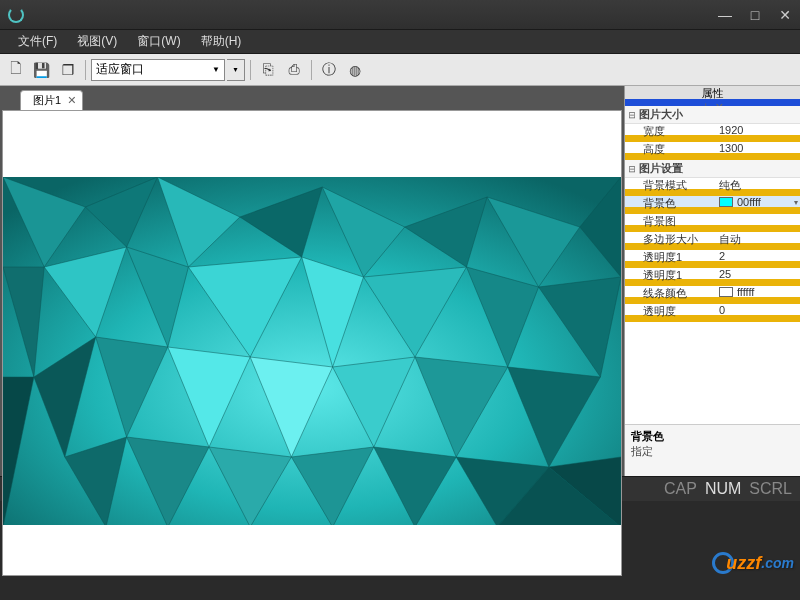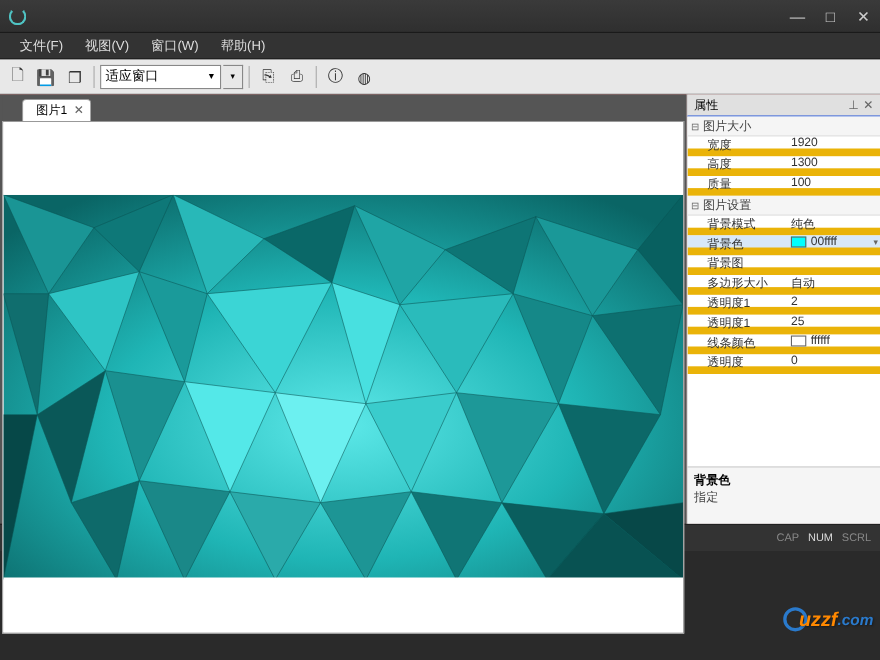--- a/index.html
+++ b/index.html
@@ -7,50 +7,50 @@
 .titlebar { height: 30px; background: linear-gradient(#3a3a3a, #2f2f2f); display: flex; align-items: center; color: #fff; font-size: 12px; position: relative; border-bottom: 1px solid #1a1a1a; }
 .titlebar-icon { width: 16px; height: 16px; margin: 0 8px; border-radius: 50%; border: 2px solid #4fc3c3; border-top-color: transparent; display: inline-block; }
 .titlebar-title { position: absolute; left: 50%; transform: translateX(-50%); color: #5cb8e8; }
 .titlebar-buttons { position: absolute; right: 0; display: flex; }
 .titlebar-btn { width: 30px; height: 28px; display: flex; align-items: center; justify-content: center; color: #ccc; font-size: 14px; cursor: pointer; }
 .menubar { height: 24px; background: #333; display: flex; align-items: center; color: #ddd; font-size: 12px; padding-left: 8px; border-bottom: 1px solid #1a1a1a; }
 .menu-item { padding: 0 10px; height: 100%; display: flex; align-items: center; cursor: pointer; }
 .toolbar { height: 32px; background: #e8e8e8; display: flex; align-items: center; padding: 0 4px; border-bottom: 1px solid #aaa; gap: 2px; }
 .tool-btn { width: 24px; height: 24px; display: flex; align-items: center; justify-content: center; cursor: pointer; color: #333; font-size: 14px; }
 .tool-sep { width: 1px; height: 20px; background: #aaa; margin: 0 3px; }
-.zoom-select { height: 22px; width: 110px; font-size: 12px; background: #fff; border: 1px solid #888; padding: 0 4px; display: flex; align-items: center; justify-content: space-between; }
+.zoom-select { height: 22px; width: 134px; font-size: 12px; background: #fff; border: 1px solid #888; padding: 0 4px; display: flex; align-items: center; justify-content: space-between; }
 .zoom-dd { width: 18px; height: 22px; border: 1px solid #888; border-left: none; display: flex; align-items: center; justify-content: center; font-size: 8px; }
 .main-area { height: 390px; display: flex; background: #7f1d1d; }
 .doc-area { flex: 1; background: #555; position: relative; padding: 2px; }
 .tab-strip { height: 22px; display: flex; align-items: flex-end; background: #555; }
 .doc-tab { height: 20px; background: #fff; border: 1px solid #999; border-bottom: none; border-radius: 4px 4px 0 0; padding: 0 6px 0 12px; display: flex; align-items: center; font-size: 11px; gap: 6px; }
 .doc-tab-close { font-size: 11px; color: #666; cursor: pointer; }
 .canvas-wrap { background: #fff; height: 466px; border: 1px solid #999; overflow: hidden; position: relative; }
 .canvas-pad-top { height: 66px; background: #fff; }
 .canvas-pad-bot { height: 50px; background: #fff; position: absolute; bottom: 0; width: 100%; }
 .canvas-img { width: 100%; height: 350px; position: relative; overflow: hidden; }
 .canvas-img svg { width: 100%; height: 100%; display: block; }
 .props-panel { width: 176px; background: #f0f0f0; border-left: 1px solid #999; display: flex; flex-direction: column; font-size: 11px; }
-.props-header { height: 20px; background: #e0e0e0; border-bottom: 1px solid #1d4ed8; display: flex; align-items: center; padding: 0 6px; justify-content: space-between; }
+.props-header { height: 20px; background: #e0e0e0; border-bottom: 7px solid #1d4ed8; display: flex; align-items: center; padding: 0 16px; justify-content: space-between; flex-direction: column; }
 .props-header-actions { display: flex; gap: 4px; color: #666; }
 .props-grid { flex: 1; background: #fff; overflow: auto; }
 .prop-group { height: 18px; background: #f5f5f5; display: flex; align-items: center; border-bottom: 1px solid #e0e0e0; }
 .prop-expand { width: 14px; text-align: center; color: #666; font-size: 9px; }
-.prop-group-label { font-weight: normal; color: #444; }
+.prop-group-label { font-weight: bold; color: #444; }
 .prop-row { height: 18px; display: flex; align-items: flex-start; border-bottom: 7px solid #eab308; }
 .prop-row.selected { background: #d8e8f8; }
 .prop-key { width: 90px; padding-left: 18px; color: #333; }
 .prop-val { flex: 1; padding-left: 4px; color: #333; display: flex; align-items: center; gap: 4px; position: relative; }
 .color-swatch { width: 14px; height: 10px; border: 1px solid #666; display: inline-block; }
 .prop-dd { position: absolute; right: 2px; font-size: 8px; color: #666; }
 .props-desc { height: 52px; border-top: 1px solid #ccc; background: #f5f5f5; padding: 4px 6px; }
 .props-desc-title { font-weight: bold; font-size: 11px; }
 .props-desc-text { font-size: 11px; color: #444; }
 .statusbar { height: 22px; background: #333; color: #ddd; display: flex; align-items: center; font-size: 11px; padding: 12px 8px; border-top: 1px solid #1a1a1a; }
-.status-right { margin-left: auto; display: flex; gap: 8px; color: #888; font-size: 10px; }
+.status-right { margin-left: auto; display: flex; gap: 8px; color: #888; font-size: 16px; }
 .status-right span.on { color: #ddd; }
 .watermark { position: absolute; right: 6px; bottom: 26px; font-size: 18px; font-weight: bold; font-style: italic; color: #ff8800; pointer-events: none; text-shadow: 1px 1px 2px rgba(0,0,0,.4); display: flex; align-items: center; }
 .wm-ring { width: 22px; height: 22px; border: 3px solid #2a7acc; border-radius: 50%; display: inline-block; margin-right: -8px; }
 </style>
 </head>
 <body>
 
 <div class="titlebar">
   <span class="titlebar-icon"></span>
   <div class="titlebar-buttons">
@@ -160,24 +160,20 @@
           <span class="prop-group-label">图片大小</span>
         </div>
       <div class="prop-row">
           <div class="prop-key">宽度</div>
           <div class="prop-val">1920</div>
         </div>
       <div class="prop-row">
           <div class="prop-key">高度</div>
           <div class="prop-val">1300</div>
         </div>
-      <div class="prop-row">
-          <div class="prop-key">质量</div>
-          <div class="prop-val">100</div>
-        </div>
       <div class="prop-group">
           <span class="prop-expand">⊟</span>
           <span class="prop-group-label">图片设置</span>
         </div>
       <div class="prop-row">
           <div class="prop-key">背景模式</div>
           <div class="prop-val">纯色</div>
         </div>
       <div class="prop-row selected">
           <div class="prop-key">背景色</div>

